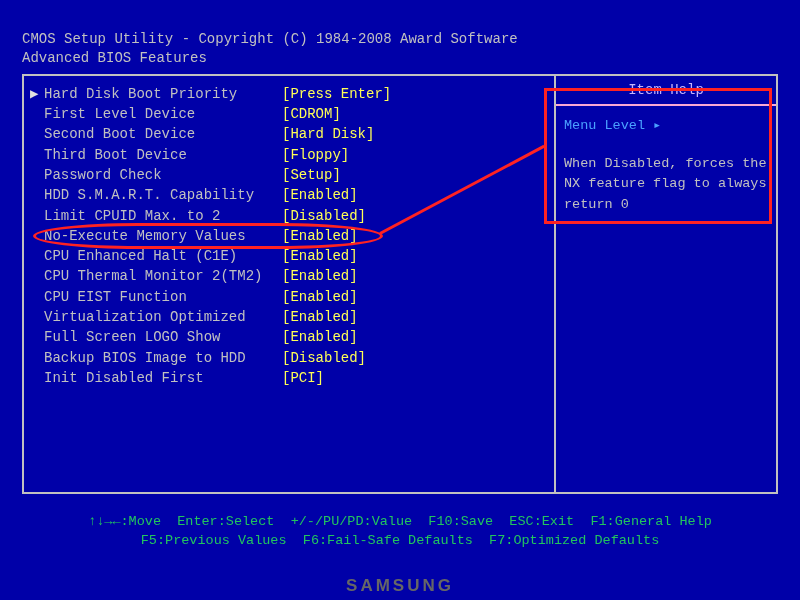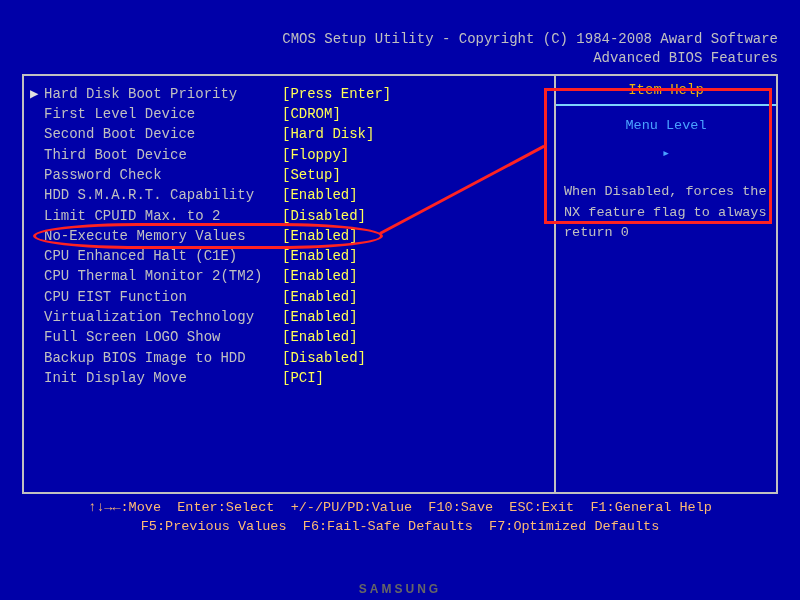--- a/index.html
+++ b/index.html
@@ -6,21 +6,21 @@
   html, body { width: 800px; height: 600px; overflow: hidden; }
   body {
     background: #0000a8;
     font-family: "Courier New", monospace;
     font-size: 14px;
     color: #c0c0c0;
     padding: 30px 22px 10px 22px;
     position: relative;
   }
   .header {
-    text-align: right;
+    text-align: left;
     color: #c0c0c0;
     line-height: 1.35;
     margin-bottom: 6px;
   }
   .outer-frame {
     border: 2px double #c0c0c0;
     height: 420px;
     display: flex;
   }
   .left-panel {
@@ -32,35 +32,34 @@
   }
   .right-panel {
     width: 220px;
     padding: 0;
     display: flex;
     flex-direction: column;
   }
   .item-help-title {
     text-align: center;
     padding: 6px 0;
-    border-bottom: 2px solid #7dd3fc;
-    color: #eab308;
+    border-bottom: 2px solid #f9a8d4;
+    color: #c4b5fd;
   }
   .item-help-body {
     padding: 10px 8px;
     font-size: 13.5px;
     line-height: 1.5;
   }
   .menu-level-row {
     display: flex;
     align-items: center;
     gap: 8px;
     margin-bottom: 18px;
     color: #4aa0ff;
-    flex-direction: column;
   }
   .menu-level-row .arrow {
     color: #4aa0ff;
   }
   .help-text {
     color: #c0c0c0;
     white-space: pre-line;
   }
   .setting-row {
     display: flex;
@@ -73,23 +72,23 @@
     color: #e0e0e0;
   }
   .label-col {
     color: #c0c0c0;
     width: 238px;
   }
   .value-col {
     color: #ffff55;
   }
   .footer {
-    margin-top: 4px;
+    margin-top: 18px;
     text-align: center;
-    color: #fdba74;
+    color: #22c55e;
     line-height: 1.45;
     font-size: 13.5px;
   }
   .footer-line { white-space: pre; }
   
   .anno-circle {
     position: absolute;
     border: 3px solid #ff2222;
     border-radius: 60% / 100%;
     pointer-events: none;
@@ -107,21 +106,21 @@
     pointer-events: none;
   }
   .monitor-brand {
     position: absolute;
     bottom: 4px;
     left: 50%;
     transform: translateX(-50%);
     color: #666;
     font-family: Arial, sans-serif;
     letter-spacing: 3px;
-    font-size: 12px;
+    font-size: 17px;
     font-weight: bold;
     text-align: right;
   }
 </style>
 </head>
 <body>
 
 <div class="header">
   <div>CMOS Setup Utility - Copyright (C) 1984-2008 Award Software</div>
   <div>Advanced BIOS Features</div>
@@ -134,24 +133,24 @@
       <div class="setting-row"><span class="arrow-col"></span><span class="label-col">First Level Device</span><span class="value-col">[CDROM]</span></div>
       <div class="setting-row"><span class="arrow-col"></span><span class="label-col">Second Boot Device</span><span class="value-col">[Hard Disk]</span></div>
       <div class="setting-row"><span class="arrow-col"></span><span class="label-col">Third Boot Device</span><span class="value-col">[Floppy]</span></div>
       <div class="setting-row"><span class="arrow-col"></span><span class="label-col">Password Check</span><span class="value-col">[Setup]</span></div>
       <div class="setting-row"><span class="arrow-col"></span><span class="label-col">HDD S.M.A.R.T. Capability</span><span class="value-col">[Enabled]</span></div>
       <div class="setting-row"><span class="arrow-col"></span><span class="label-col">Limit CPUID Max. to 2</span><span class="value-col">[Disabled]</span></div>
       <div class="setting-row"><span class="arrow-col"></span><span class="label-col">No-Execute Memory Values</span><span class="value-col">[Enabled]</span></div>
       <div class="setting-row"><span class="arrow-col"></span><span class="label-col">CPU Enhanced Halt (C1E)</span><span class="value-col">[Enabled]</span></div>
       <div class="setting-row"><span class="arrow-col"></span><span class="label-col">CPU Thermal Monitor 2(TM2)</span><span class="value-col">[Enabled]</span></div>
       <div class="setting-row"><span class="arrow-col"></span><span class="label-col">CPU EIST Function</span><span class="value-col">[Enabled]</span></div>
-      <div class="setting-row"><span class="arrow-col"></span><span class="label-col">Virtualization Technology</span><span class="value-col">[Enabled]</span></div>
+      <div class="setting-row"><span class="arrow-col"></span><span class="label-col">Virtualization Optimized</span><span class="value-col">[Enabled]</span></div>
       <div class="setting-row"><span class="arrow-col"></span><span class="label-col">Full Screen LOGO Show</span><span class="value-col">[Enabled]</span></div>
       <div class="setting-row"><span class="arrow-col"></span><span class="label-col">Backup BIOS Image to HDD</span><span class="value-col">[Disabled]</span></div>
-      <div class="setting-row"><span class="arrow-col"></span><span class="label-col">Init Display Move</span><span class="value-col">[PCI]</span></div>
+      <div class="setting-row"><span class="arrow-col"></span><span class="label-col">Init Disabled First</span><span class="value-col">[PCI]</span></div>
     </div>
   <div class="right-panel">
     <div class="item-help-title">Item Help</div>
     <div class="item-help-body">
       <div class="menu-level-row">
         <span>Menu Level</span>
         <span class="arrow">▸</span>
       </div>
       <div class="help-text">When Disabled, forces the NX feature flag to always return 0</div>
     </div>

